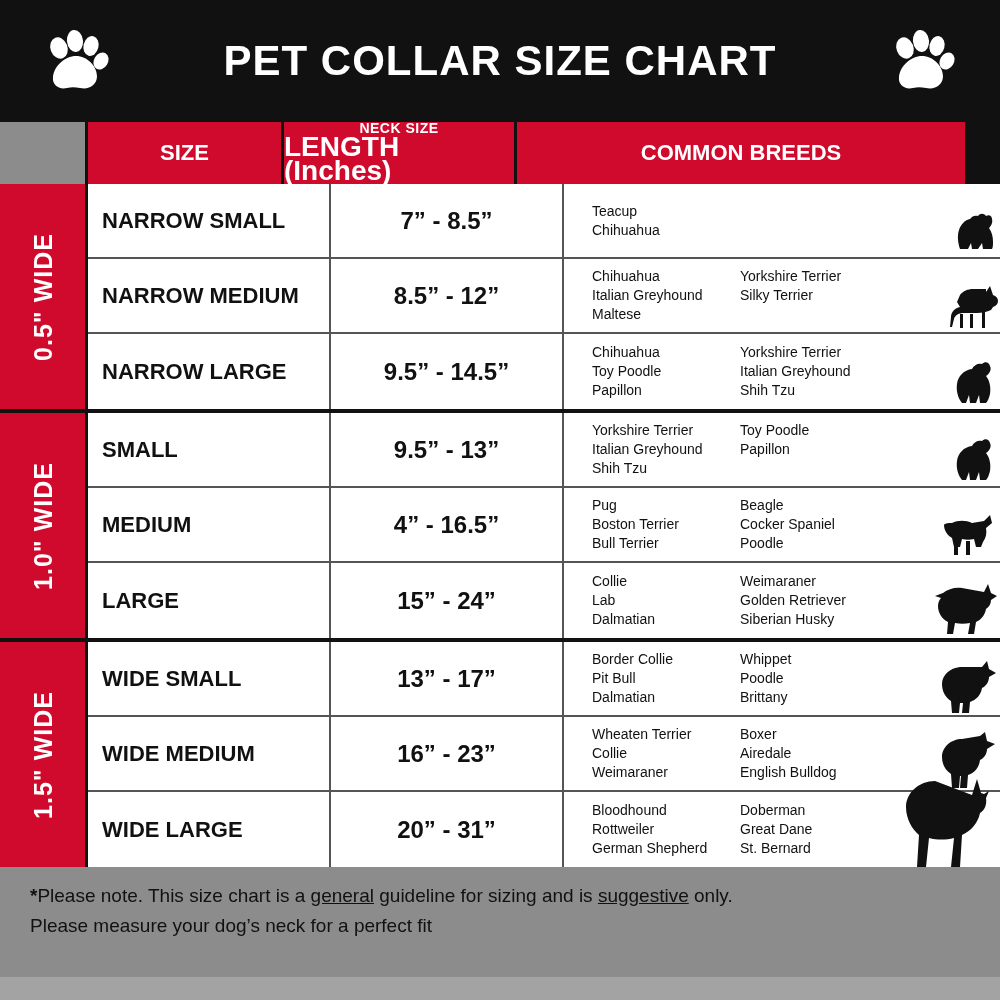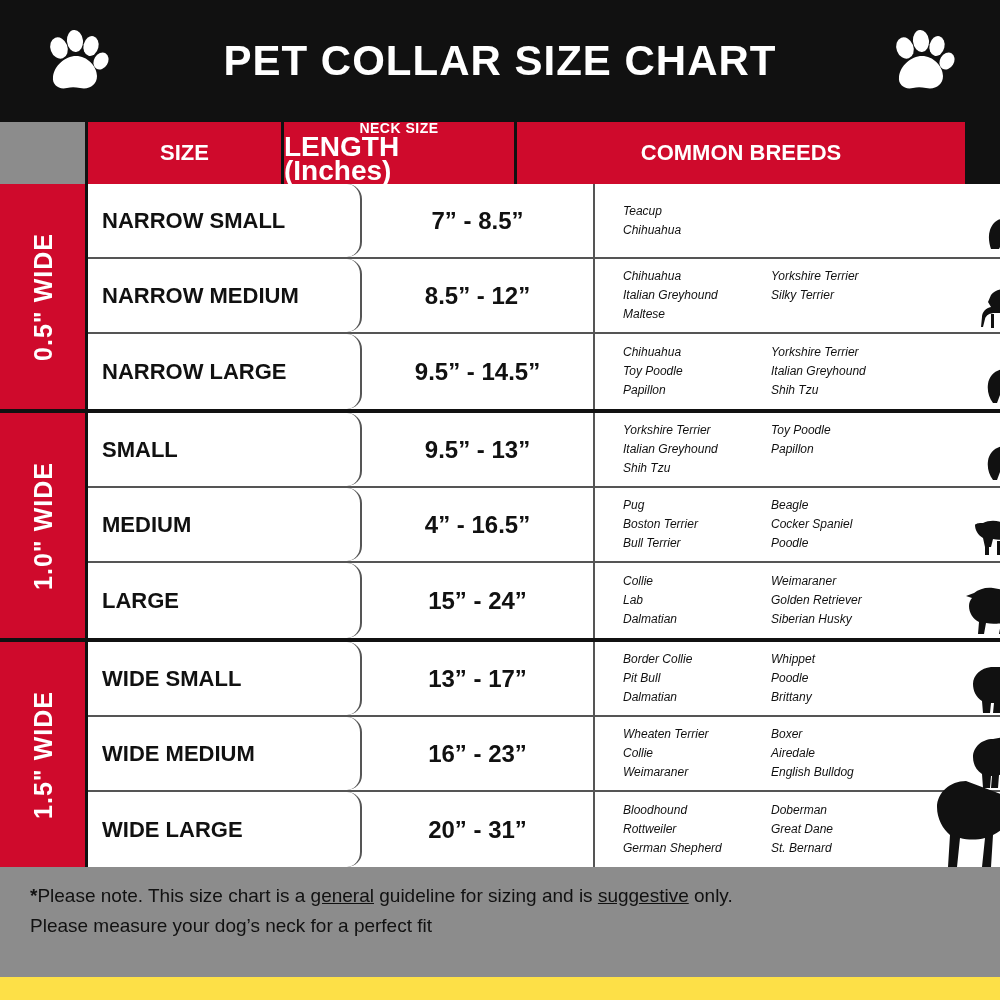--- a/index.html
+++ b/index.html
@@ -5,21 +5,21 @@
   * { box-sizing: border-box; margin: 0; padding: 0; }
   html, body {
     width: 1000px; height: 1000px;
     background: #ffffff;
     font-family: "Liberation Sans", sans-serif;
     overflow: hidden;
   }
   #page {
     position: relative;
     width: 1000px; height: 1000px;
-    background: #fde047;
+    background: #a3a3a3;
   }
 
   
   .header {
     position: relative;
     height: 122px;
     background: #111111;
     display: flex;
     align-items: center;
     justify-content: center;
@@ -103,29 +103,28 @@
   .rows { flex: 1; }
 
   .row {
     display: flex;
     height: 75px;
     border-bottom: 2px solid #555555;
   }
   .row:last-child { border-bottom: none; }
 
   .cell-size {
-    width: 274px;
+    width: 243px;
     display: flex;
     align-items: center;
     padding-left: 14px;
     font-size: 22px;
     font-weight: bold;
     color: #111111;
     border-right: 2px solid #555555;
-    border-radius: 15px;
   }
   .cell-length {
     width: 233px;
     display: flex;
     align-items: center;
     justify-content: center;
     font-size: 24px;
     font-weight: bold;
     color: #111111;
     border-right: 2px solid #555555;
@@ -133,24 +132,23 @@
   .cell-breeds {
     width: 448px;
     display: flex;
     align-items: center;
     position: relative;
     padding: 0 8px 0 28px;
   }
   .breed-cols {
     display: flex;
     gap: 0px;
-    font-size: 12px;
+    font-size: 14px;
     color: #111111;
     line-height: 19px;
-    font-style: italic;
   }
   .breed-col { width: 148px; }
   .breed-col.wide { width: 150px; }
   .silhouette {
     position: absolute;
     right: 10px;
     bottom: 2px;
     display: flex;
     align-items: flex-end;
     justify-content: flex-end;

